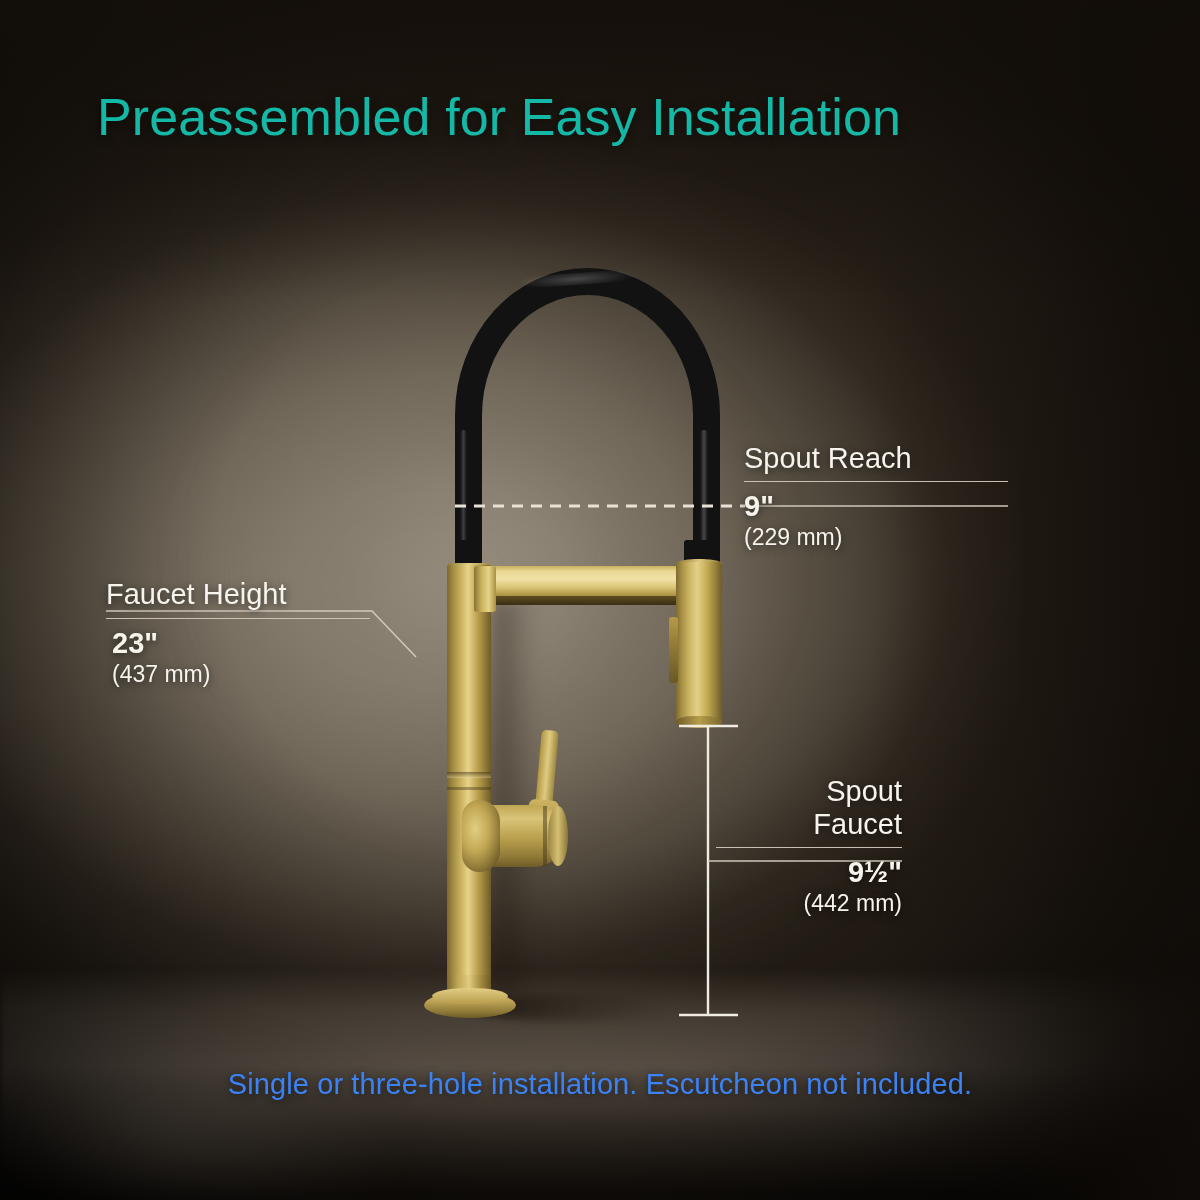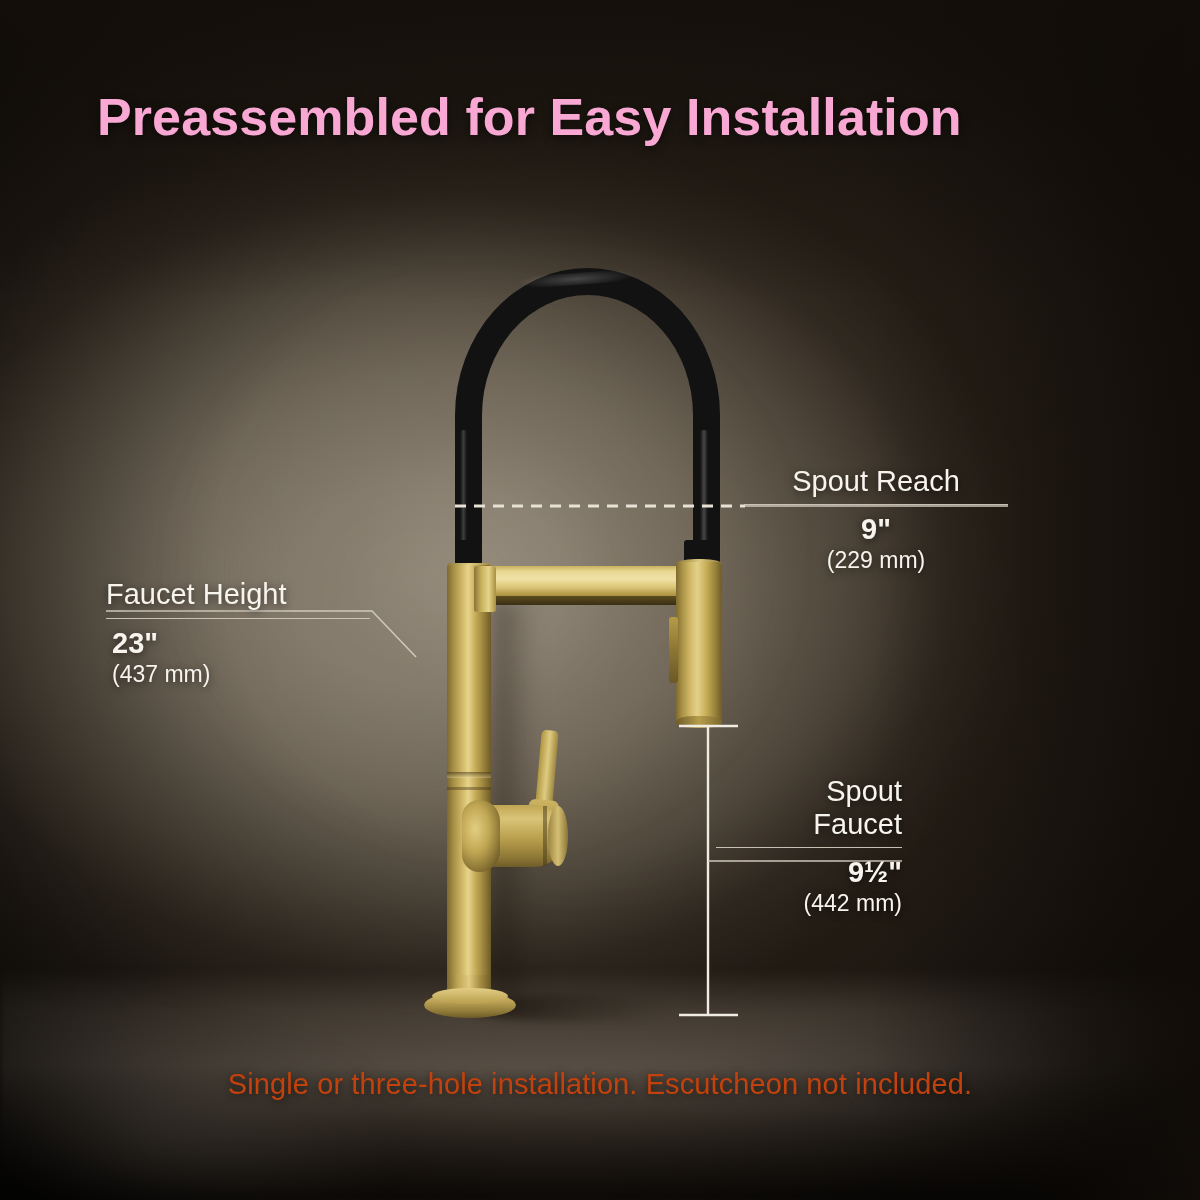--- a/index.html
+++ b/index.html
@@ -51,43 +51,43 @@
     background:linear-gradient(to bottom, rgba(20,15,10,.88) 0%, rgba(20,15,10,.30) 60%, rgba(20,15,10,0) 100%);
   }
   .bg-rightdark{
     position:absolute;right:0;top:0;bottom:0;width:330px;
     background:linear-gradient(to left, rgba(18,13,9,.85) 0%, rgba(18,13,9,.28) 55%, rgba(18,13,9,0) 100%);
   }
 
   
   .headline{
     position:absolute;left:97px;top:86px;
-    font-size:52px;line-height:1.22;font-weight:700;color:#f9a8d4;
+    font-size:52px;line-height:1.22;font-weight:400;color:#14b8a6;
     letter-spacing:.1px;text-shadow:0 2px 10px rgba(0,0,0,.55);
   }
   .footer-note{
     position:absolute;left:0;right:0;top:1068px;text-align:center;
-    font-size:29px;color:#c2410c;letter-spacing:.1px;
+    font-size:29px;color:#3b82f6;letter-spacing:.1px;
     text-shadow:0 2px 9px rgba(0,0,0,.6);
   }
 
   .callout{position:absolute;color:#f7f3ed;text-shadow:0 2px 8px rgba(0,0,0,.6);}
   .callout .c-title{font-size:29px;line-height:1.14;white-space:pre-line;}
   .callout .c-rule{height:1px;background:#cfc7ba;opacity:.95;}
   .callout .c-val{font-size:29px;font-weight:700;line-height:1.2;margin-top:7px;}
   .callout .c-metric{font-size:23px;line-height:1.2;}
 
   
   #callout-faucet-height{left:106px;top:566px;width:272px;text-align:left;margin-top:12px;}
   #callout-faucet-height .c-rule{margin-top:7px;width:264px;}
   #callout-faucet-height .c-val{margin-left:6px;}
   #callout-faucet-height .c-metric{margin-left:6px;}
 
   
-  #callout-spout-reach{left:744px;top:465px;width:264px;text-align:center;}
+  #callout-spout-reach{left:744px;top:442px;width:264px;text-align:left;}
   #callout-spout-reach .c-rule{margin-top:6px;width:264px;}
 
   
   #callout-spout-height{left:716px;top:775px;width:186px;text-align:right;}
   #callout-spout-height .c-rule{margin-top:6px;width:186px;}
 
   
   .svg-layer{position:absolute;inset:0;width:1200px;height:1200px;pointer-events:none;}
 
   

